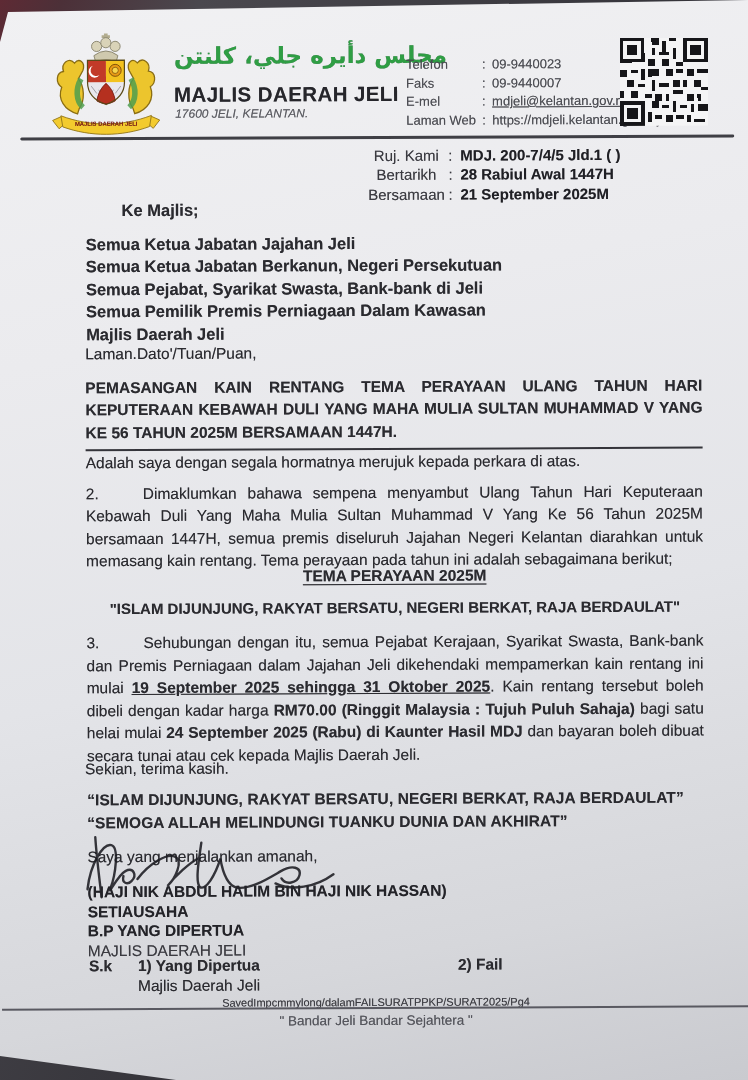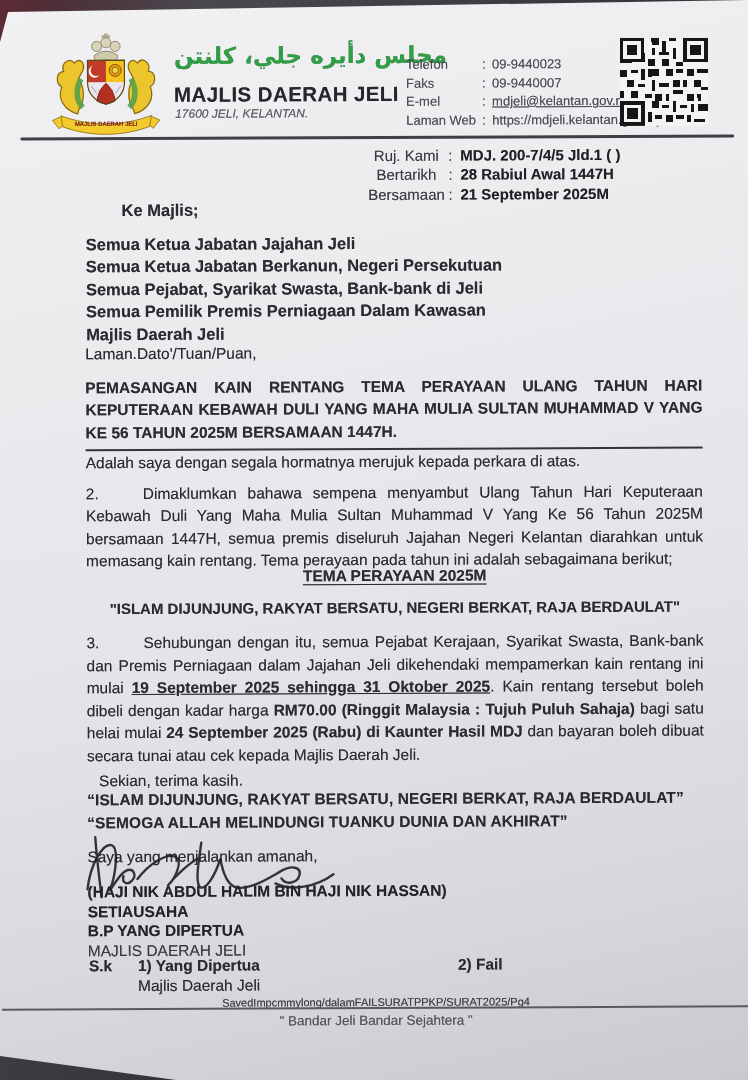--- a/index.html
+++ b/index.html
@@ -36,21 +36,21 @@
   .subject{left:86px;top:376px;width:617px;font-size:15.5px;font-weight:700;line-height:22.4px;
     text-align:justify;border-bottom:2.2px solid #34343a;padding-bottom:5px;margin:0;}
   .para{width:617px;text-align:justify;line-height:22.4px;font-size:15.5px;margin:0;}
   .p1{left:86px;top:451px;}
   .p2{left:86px;top:482px;}
   .p3{left:86px;top:631px;line-height:22.6px;}
   .pnum{display:inline-block;width:57px;}
   .temah{left:86px;top:567px;width:617px;text-align:center;font-weight:700;font-size:15.5px;
     text-decoration:underline;text-underline-offset:3px;}
   .temas{left:86px;top:599px;width:617px;text-align:center;font-weight:700;font-size:15px;}
-  .sekian{left:98px;top:759px;font-size:15.5px;margin-top:12px;}
+  .sekian{left:84px;top:759px;font-size:15.5px;}
   .slog{left:86px;font-size:15.5px;font-weight:700;letter-spacing:.1px;}
   .saya{left:86px;top:847px;font-size:15.5px;}
   .sigblock{left:86px;top:881px;font-size:15.5px;font-weight:700;line-height:19.6px;color:#232328;}
   .sigblock .reg{font-weight:400;color:#3a3a40;}
   .skl{left:87px;top:956px;font-size:15.5px;font-weight:700;}
   .ski1{left:136px;top:956px;font-size:15.5px;font-weight:700;}
   .ski2{left:456px;top:956px;font-size:15.5px;font-weight:700;}
   .sksub{left:136px;top:976px;font-size:15.5px;}
   .fpath{left:0;top:996px;width:748px;text-align:center;font-size:11px;color:#3b3b41;}
   .frule{left:0;top:1007px;width:748px;height:1.6px;background:#595961;}

